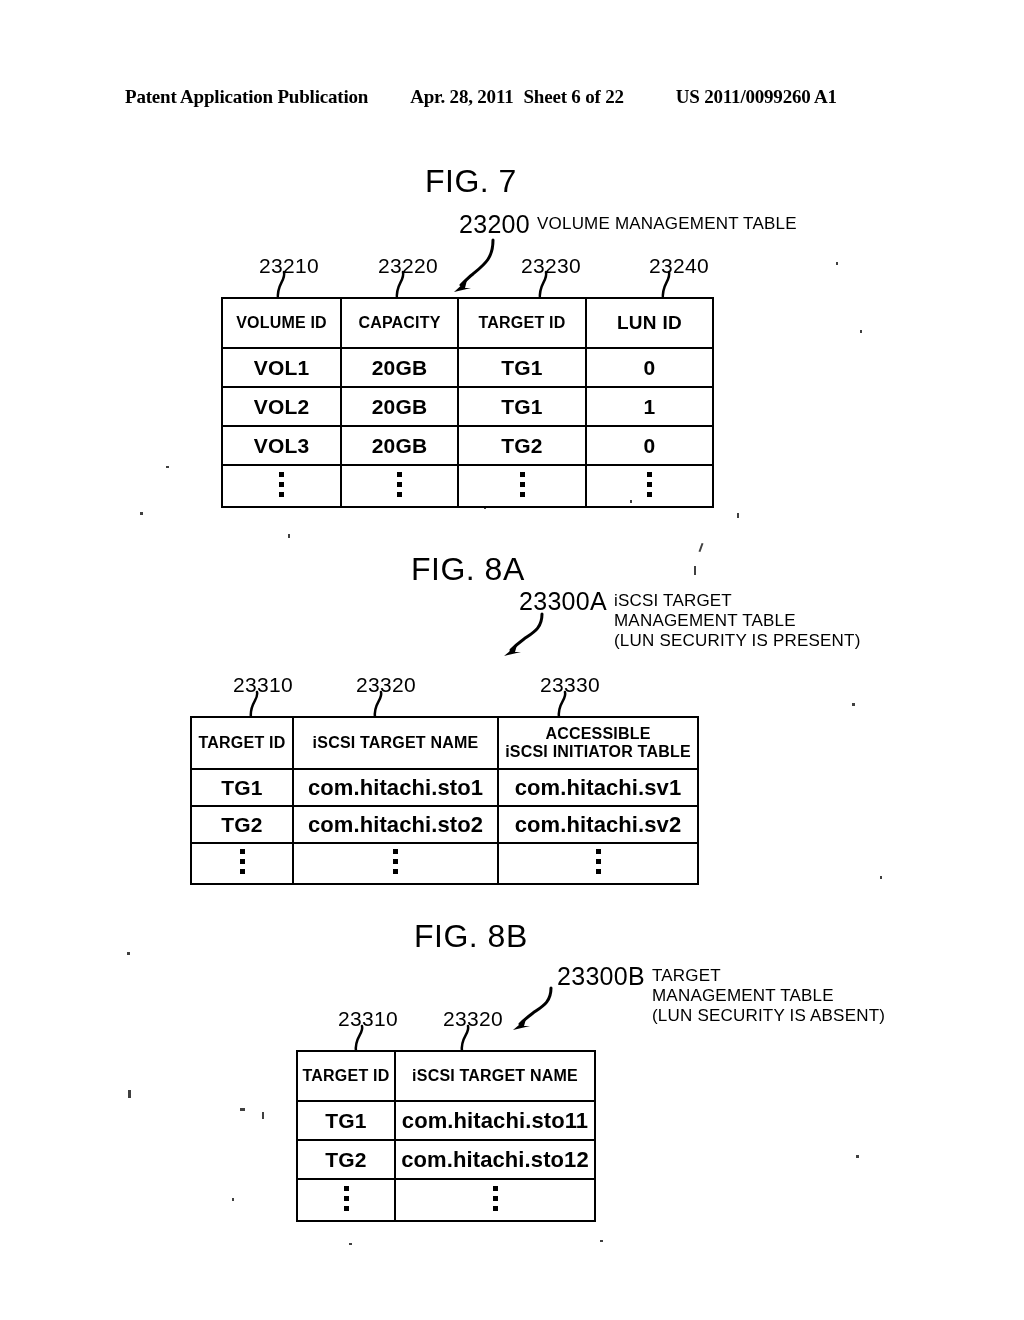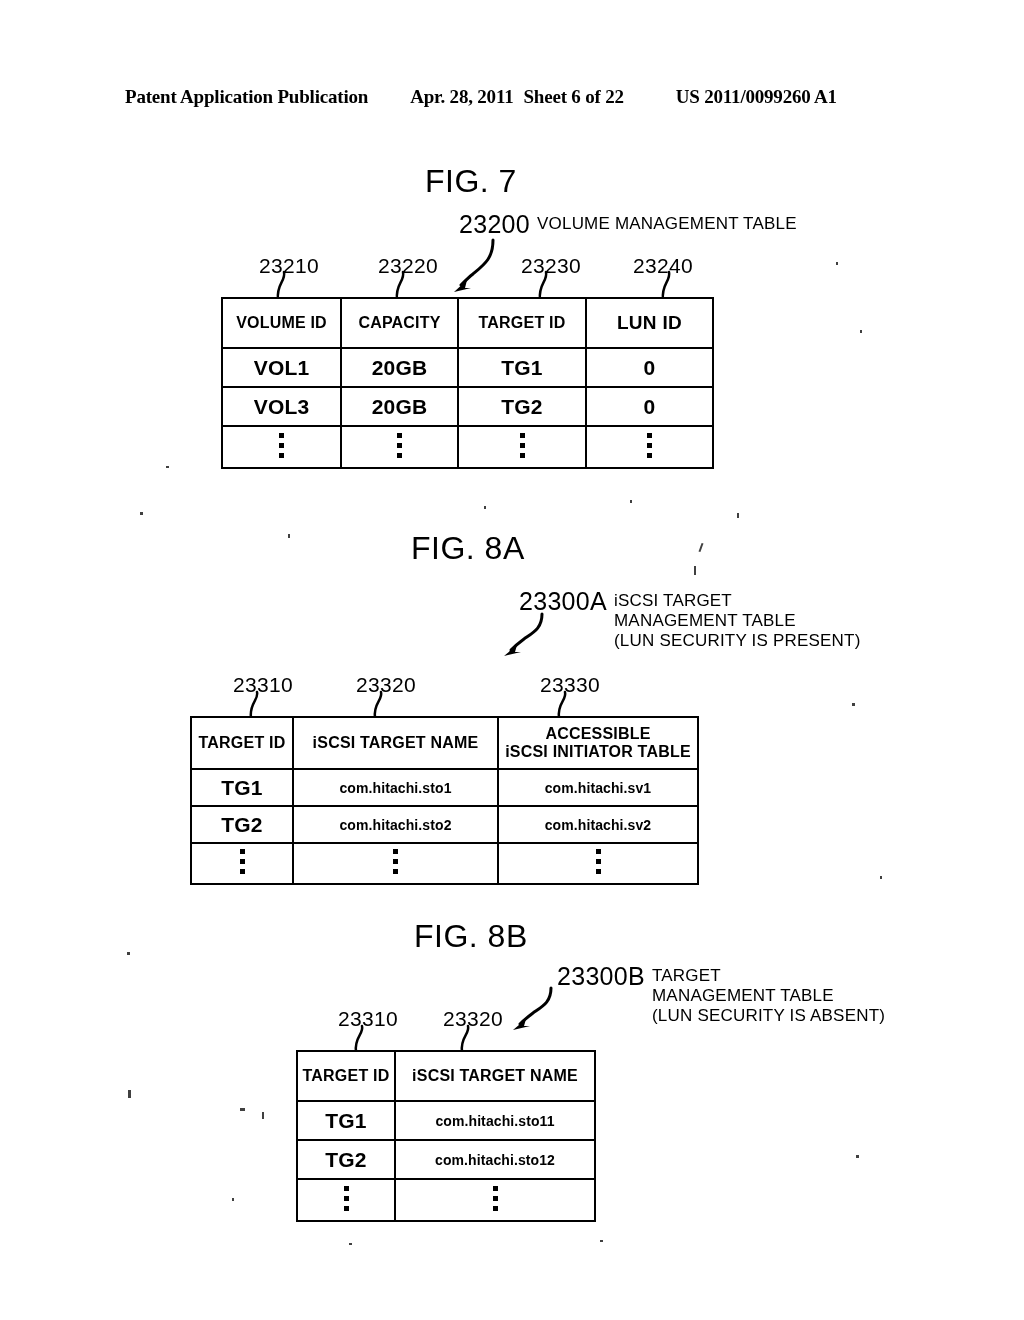--- a/index.html
+++ b/index.html
@@ -110,21 +110,21 @@
     font-size: 19px;
     font-weight: bold;
     letter-spacing: 0.3px;
   }
   .ptable td.cell {
     font-size: 21px;
     font-weight: bold;
     letter-spacing: 0.2px;
   }
   .ptable td.cell-sm {
-    font-size: 14px;
+    font-size: 22px;
     font-weight: bold;
     letter-spacing: 0.1px;
   }
 
   
   .vdots {
     display: inline-block;
     width: 5px;
   }
   .vdots i {
@@ -164,21 +164,21 @@
 <div class="curve-arrow" style="left:449px; top:238px; width:55px; height:58px;">
   <svg width="55" height="58" viewBox="0 0 55 58">
     <path d="M44 2 C 44 20, 36 26, 24 36 C 20 39, 16 43, 12 47" stroke="#000" stroke-width="3" fill="none" stroke-linecap="round"></path>
     <path d="M5 54 L 18 42 L 16 50 L 22 50 Z" fill="#000"></path>
   </svg>
 </div>
 
 <div class="ref" style="left:259px; top:254px;">23210</div>
 <div class="ref" style="left:378px; top:254px;">23220</div>
 <div class="ref" style="left:521px; top:254px;">23230</div>
-<div class="ref" style="left:633px; top:254px;">23240</div>
+<div class="ref" style="left:649px; top:254px;">23240</div>
 
 <div class="hook" style="left:274px; top:272px;">
   <svg width="16" height="28" viewBox="0 0 16 28">
       <path d="M10 0 C 12 9, 2 12, 4 28" stroke="#000" stroke-width="2.5" fill="none" stroke-linecap="round"></path>
     </svg>
 </div>
 <div class="hook" style="left:393px; top:272px;">
   <svg width="16" height="28" viewBox="0 0 16 28">
       <path d="M10 0 C 12 9, 2 12, 4 28" stroke="#000" stroke-width="2.5" fill="none" stroke-linecap="round"></path>
     </svg>
@@ -208,35 +208,41 @@
       <td class="hdr">TARGET ID</td>
       <td class="hdr-big">LUN ID</td>
     </tr>
     <tr>
       <td class="cell" style="height:37px">VOL1</td>
       <td class="cell">20GB</td>
       <td class="cell">TG1</td>
       <td class="cell">0</td>
     </tr>
     <tr>
+      <td class="cell" style="height:37px">VOL2</td>
+      <td class="cell">20GB</td>
+      <td class="cell">TG1</td>
+      <td class="cell">1</td>
+    </tr>
+    <tr>
       <td class="cell" style="height:37px">VOL3</td>
       <td class="cell">20GB</td>
       <td class="cell">TG2</td>
       <td class="cell">0</td>
     </tr>
     <tr>
       <td style="height:40px"><span class="vdots"><i></i><i></i><i></i></span></td>
       <td><span class="vdots"><i></i><i></i><i></i></span></td>
       <td><span class="vdots"><i></i><i></i><i></i></span></td>
       <td><span class="vdots"><i></i><i></i><i></i></span></td>
     </tr>
   </tbody>
 </table>
 
-<div class="fig-title" style="left:411px; top:530px;">FIG. 8A</div>
+<div class="fig-title" style="left:411px; top:551px;">FIG. 8A</div>
 
 <div class="caption" style="left:519px; top:591px;justify-content:space-between;">
   <span class="cap-num">23300A</span>
   <span class="cap-lines">
     <div>iSCSI TARGET</div>
     <div>MANAGEMENT TABLE</div>
     <div>(LUN SECURITY IS PRESENT)</div>
   </span>
 </div>
 <div class="curve-arrow" style="left:500px; top:612px; width:52px; height:46px;">

